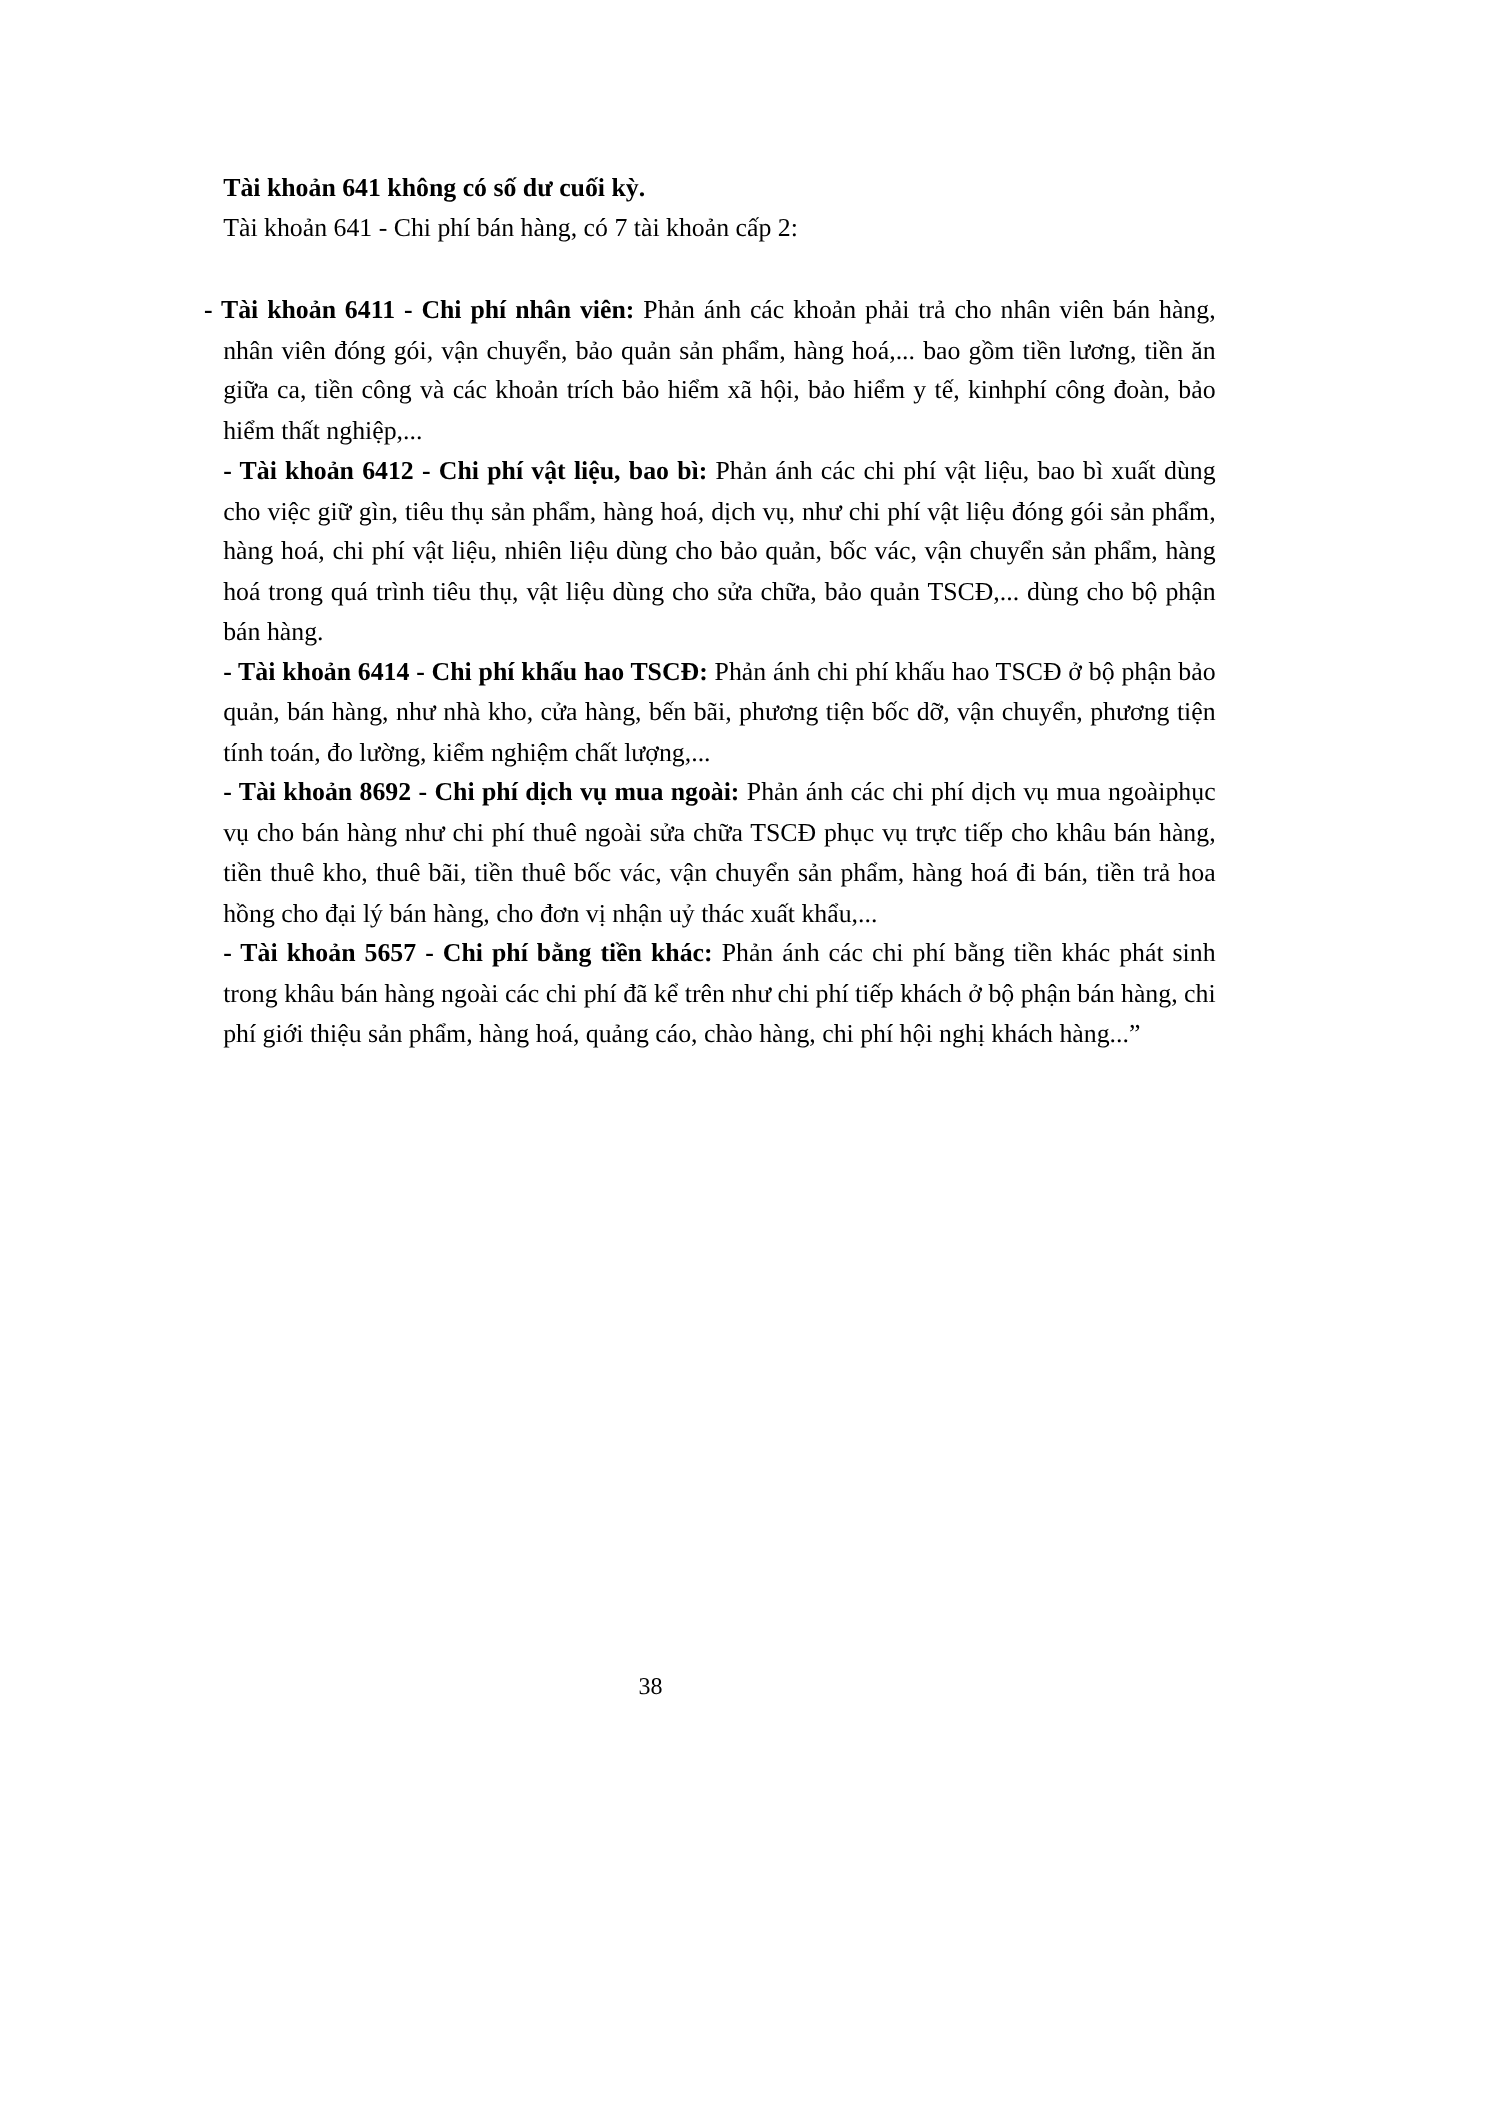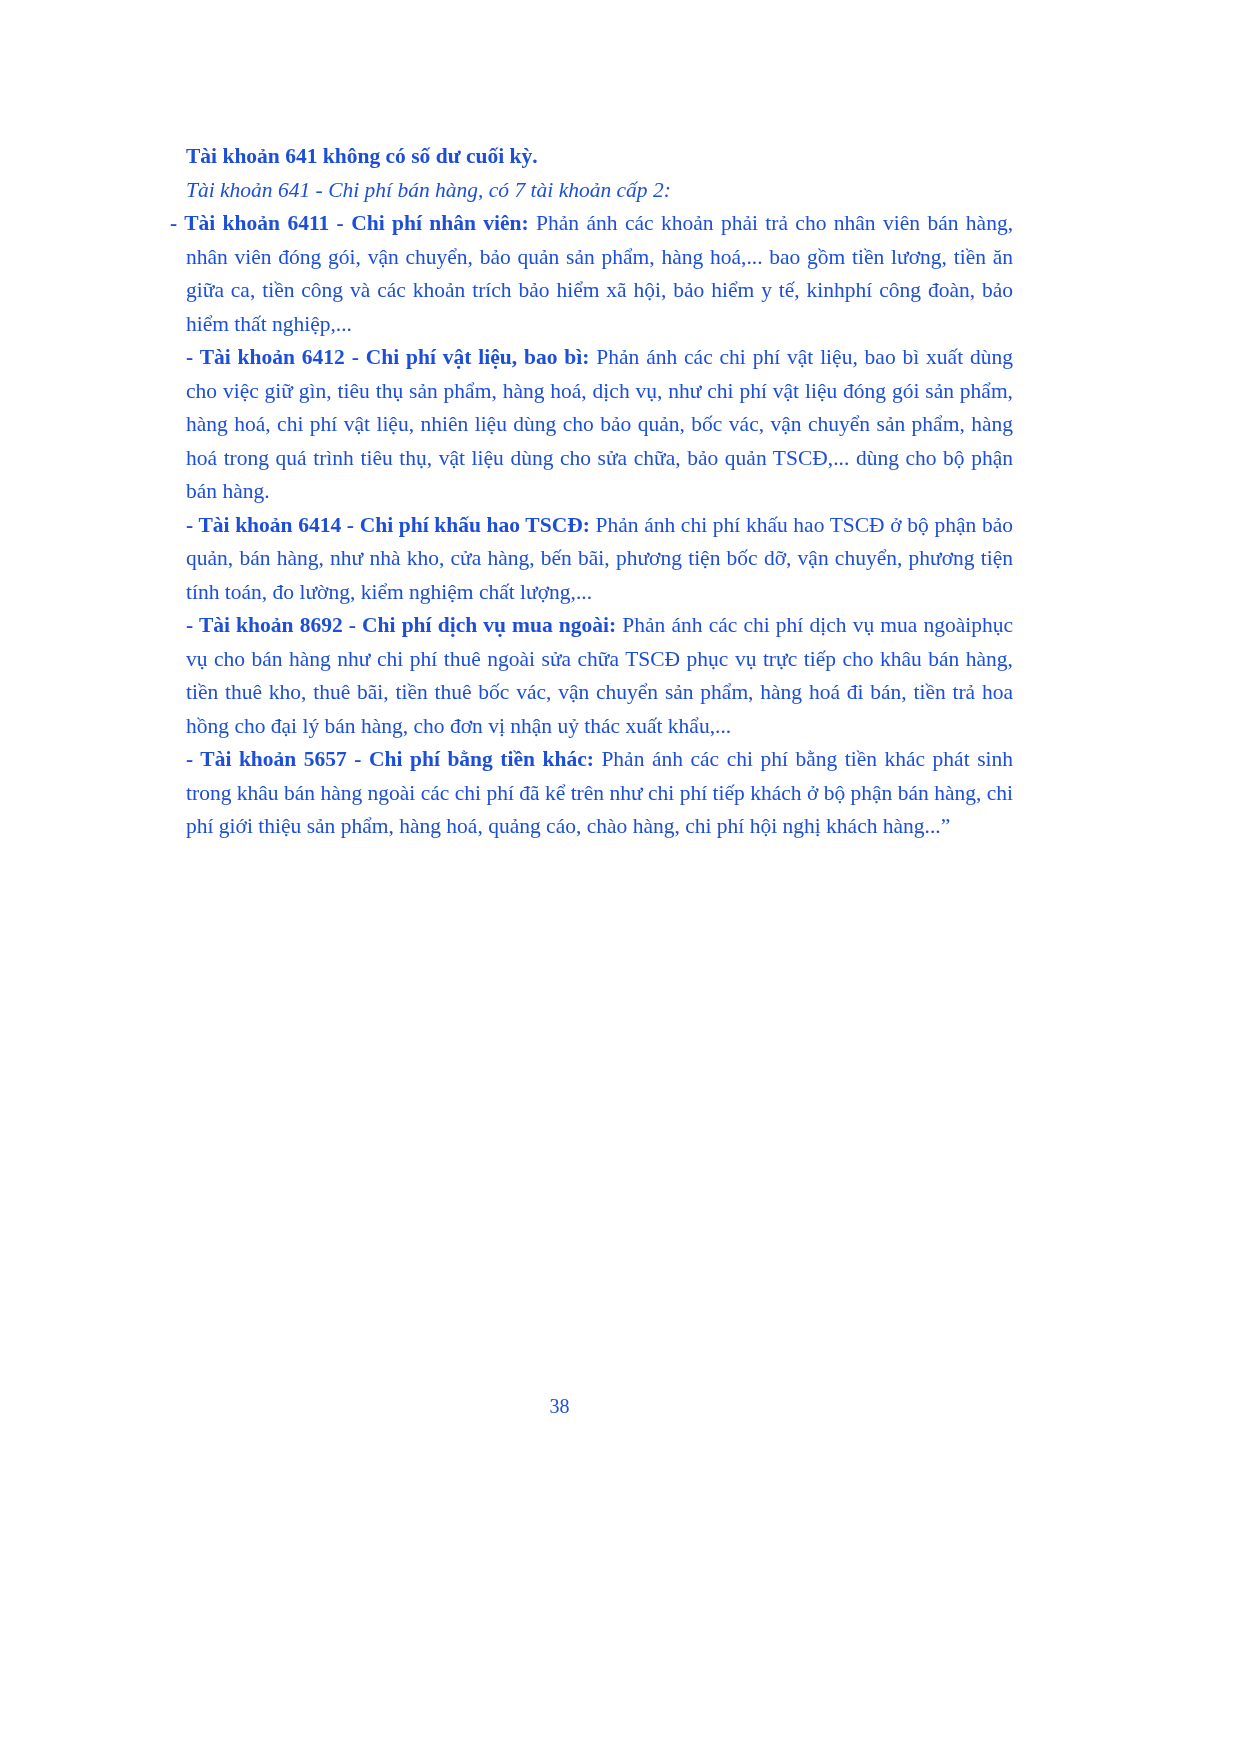--- a/index.html
+++ b/index.html
@@ -6,50 +6,49 @@
     margin: 0;
     padding: 0;
     background: #ffffff;
   }
   .page {
     position: relative;
     width: 1028px;
     height: 1754px;
     background: #ffffff;
     font-family: "Liberation Serif", "DejaVu Serif", serif;
-    color: #1d4ed8;
+    color: #000000;
     overflow: hidden;
-    padding-left: 35px;
   }
   .text-block {
     position: absolute;
     left: 186px;
     top: 140px;
     width: 827px;
     font-size: 21.5px;
     line-height: 33.5px;
     text-align: justify;
   }
   .text-block p {
     margin: 0;
     padding: 0;
   }
   .heading-bold {
     font-weight: bold;
     text-align: left;
   }
   .heading-italic {
-    font-style: italic;
     text-align: left;
   }
   .para .lead {
     font-weight: bold;
   }
   .para.outdent {
     text-indent: -16px;
+    margin-top: 35px;
   }
   .page-number {
     position: absolute;
     top: 1393px;
     left: 0;
     width: 100%;
     text-align: center;
     font-size: 20px;
     line-height: 26px;
     margin-left: 28px;

